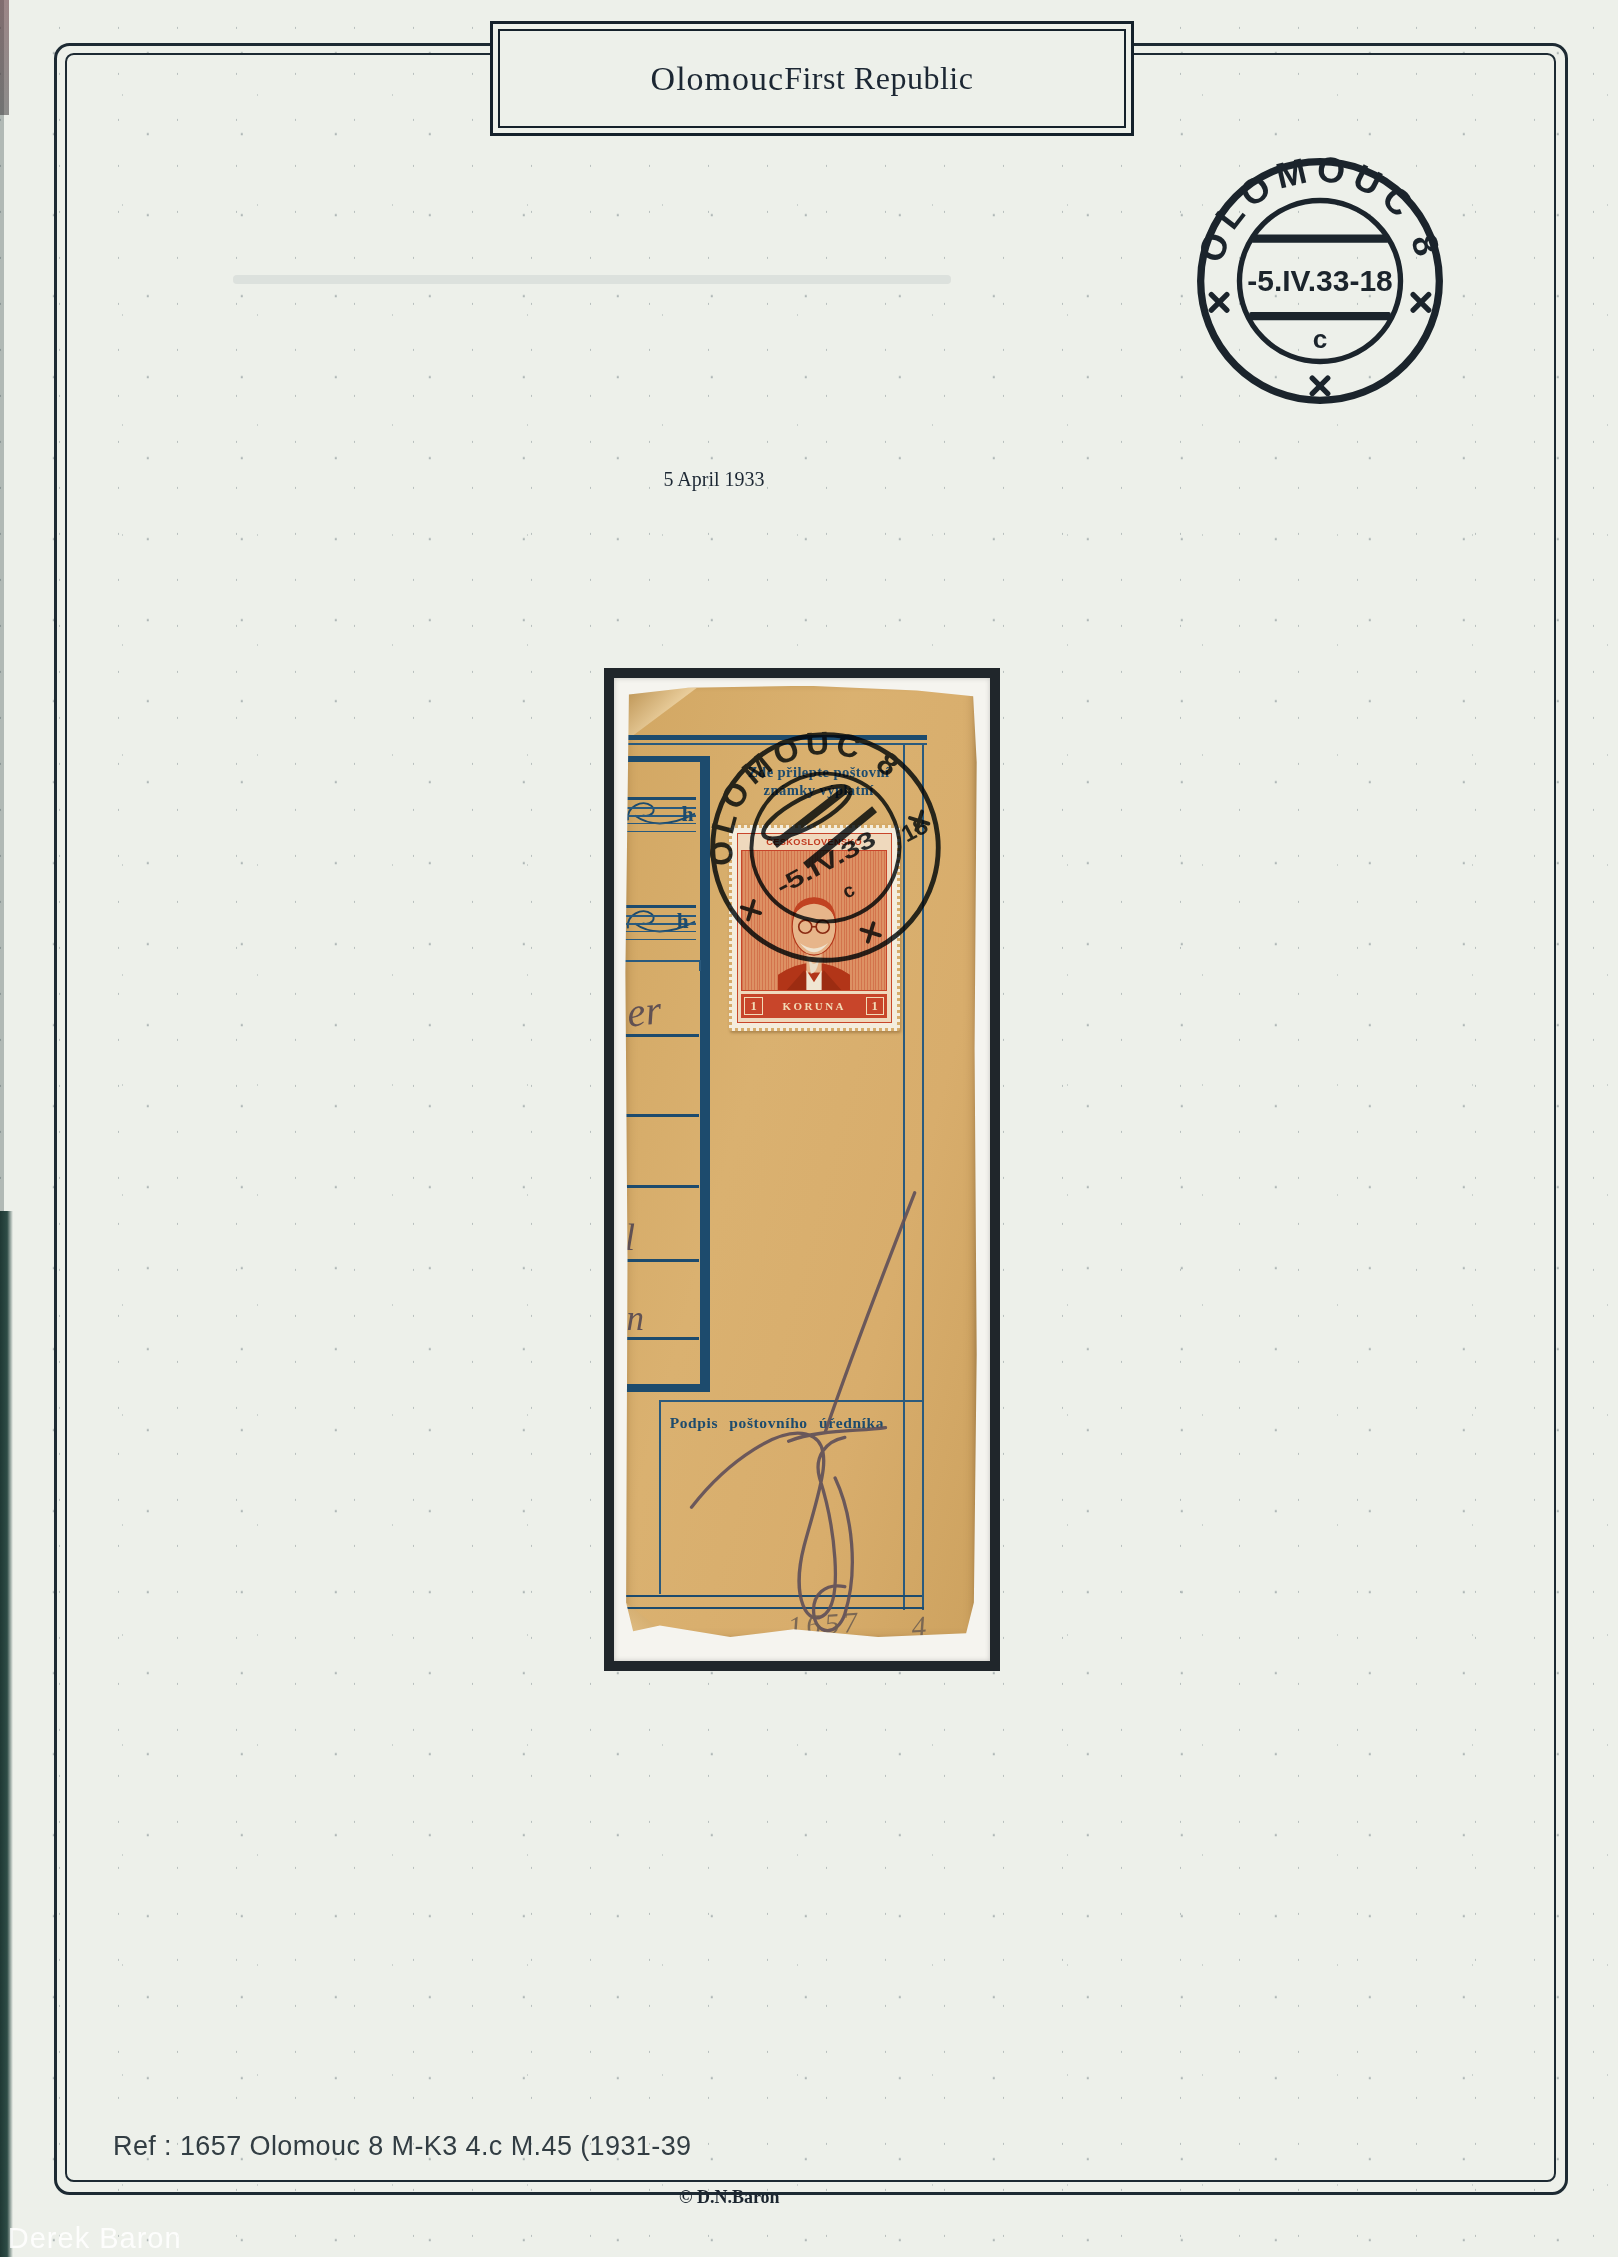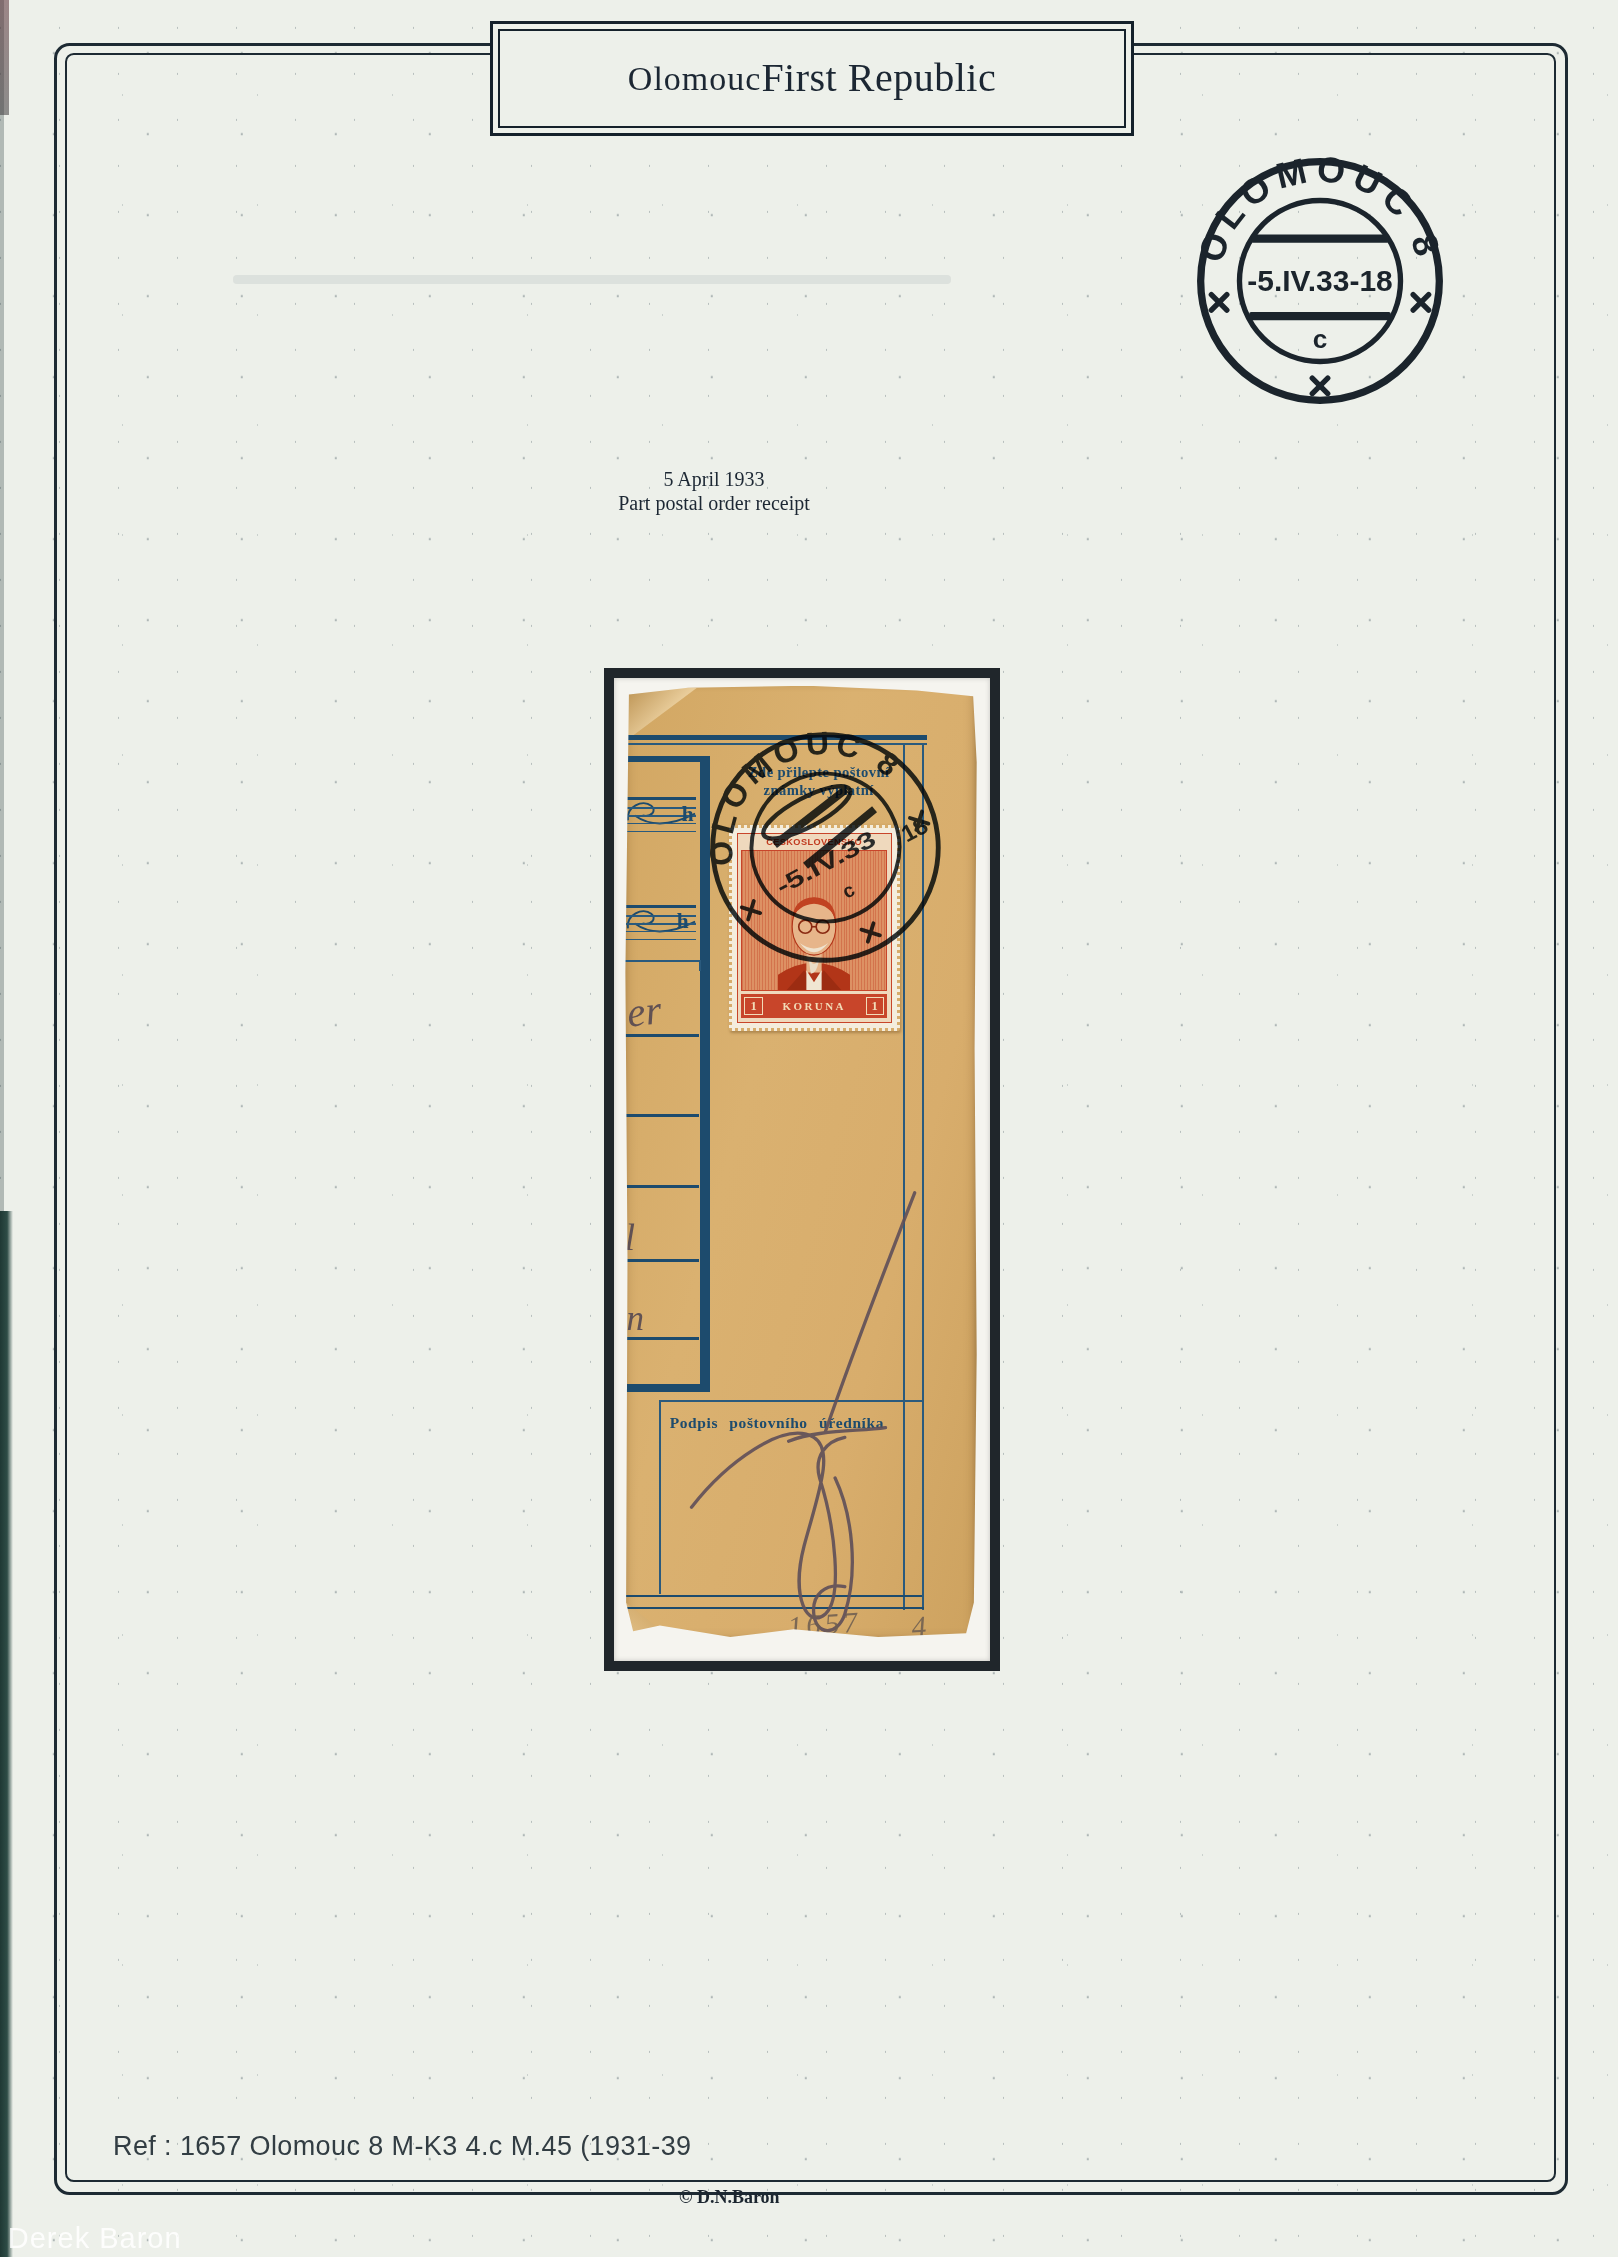--- a/index.html
+++ b/index.html
@@ -13,21 +13,21 @@
     background-position:6.8px 12.6px,30px 4.9px,55px 40px;
     font-family:"Liberation Serif",serif;color:#1c2733;}
   .abs{position:absolute;}
   
   .frame-outer{left:54px;top:43px;width:1508px;height:2146px;border:3.4px solid #1d2a33;border-radius:15.5px;}
   .frame-inner{left:65px;top:53px;width:1487px;height:2125px;border:2.9px solid #1d2a33;border-radius:8.7px;}
   
   .title-box{left:490px;top:21.3px;width:638px;height:109px;background:#edf0ea;border:3.9px solid #15212b;}
   .title-box-inner{position:absolute;inset:4.9px;border:2.4px solid #15212b;display:flex;flex-direction:row;align-items:center;justify-content:center;line-height:1.12;}
   .title-l1{font-size:34px;letter-spacing:1px;}
-  .title-l2{font-size:40px;letter-spacing:0.5px;}
+  .title-l2{font-size:32px;letter-spacing:0.5px;}
   
   .desc{left:388px;top:468px;width:652px;text-align:center;line-height:1.18;}
   .desc .serif{font-size:20px;}
   .desc .cds-sans{font-family:"Liberation Sans",sans-serif;font-size:32px;letter-spacing:0.5px;}
   
   .exhibit-frame{left:604px;top:668px;width:396px;height:1003px;border:10.7px solid #20262b;background:#f5f4ef;box-sizing:border-box;box-shadow:inset 0 0 5.8px rgba(60,60,60,.25);}
   .receipt{left:10.7px;top:7.8px;width:352px;height:955px;
     background:linear-gradient(105deg,#d2a763 0%,#dab170 38%,#d8ad6c 70%,#cda25f 100%);
     clip-path:polygon(1.2% .9%,18% .2%,52% 0%,83% .5%,99% 1.1%,100% 8%,99.4% 38%,100% 70%,99.2% 96%,97% 99.2%,72% 99.6%,48% 98.8%,30% 99.6%,10% 98.4%,2.4% 99%,.4% 96%,.8% 60%,.2% 30%);
     box-shadow:inset -7.8px 0 11.6px -7.8px rgba(80,50,15,.55), inset 7.8px 0 11.6px -7.8px rgba(80,50,15,.35), inset 0 -7.8px 11.6px -7.8px rgba(80,50,15,.45);}
@@ -101,21 +101,20 @@
         <line x1="246" y1="148" x2="230" y2="164"></line>
     </g>
     <g stroke="#1b242c" stroke-width="5.5" stroke-linecap="round">
       <line x1="126" y1="234" x2="142" y2="250"></line>
         <line x1="142" y1="234" x2="126" y2="250"></line>
     </g>
   </svg>
 
   <div class="abs desc">
     <div class="serif">5 April 1933</div>
-    <div class="serif">Part postal order receipt</div>
   </div>
 
   <div class="abs exhibit-frame">
     <div class="abs receipt">
 
       <div class="abs fold-tl"></div>
       <div class="abs fold-bl"></div>
 
       <div class="bl" style="left:0;top:49px;width:302px;height:4.9px;"></div>
       <div class="blthin" style="left:0;top:57px;width:302px;height:1.9px;"></div>

